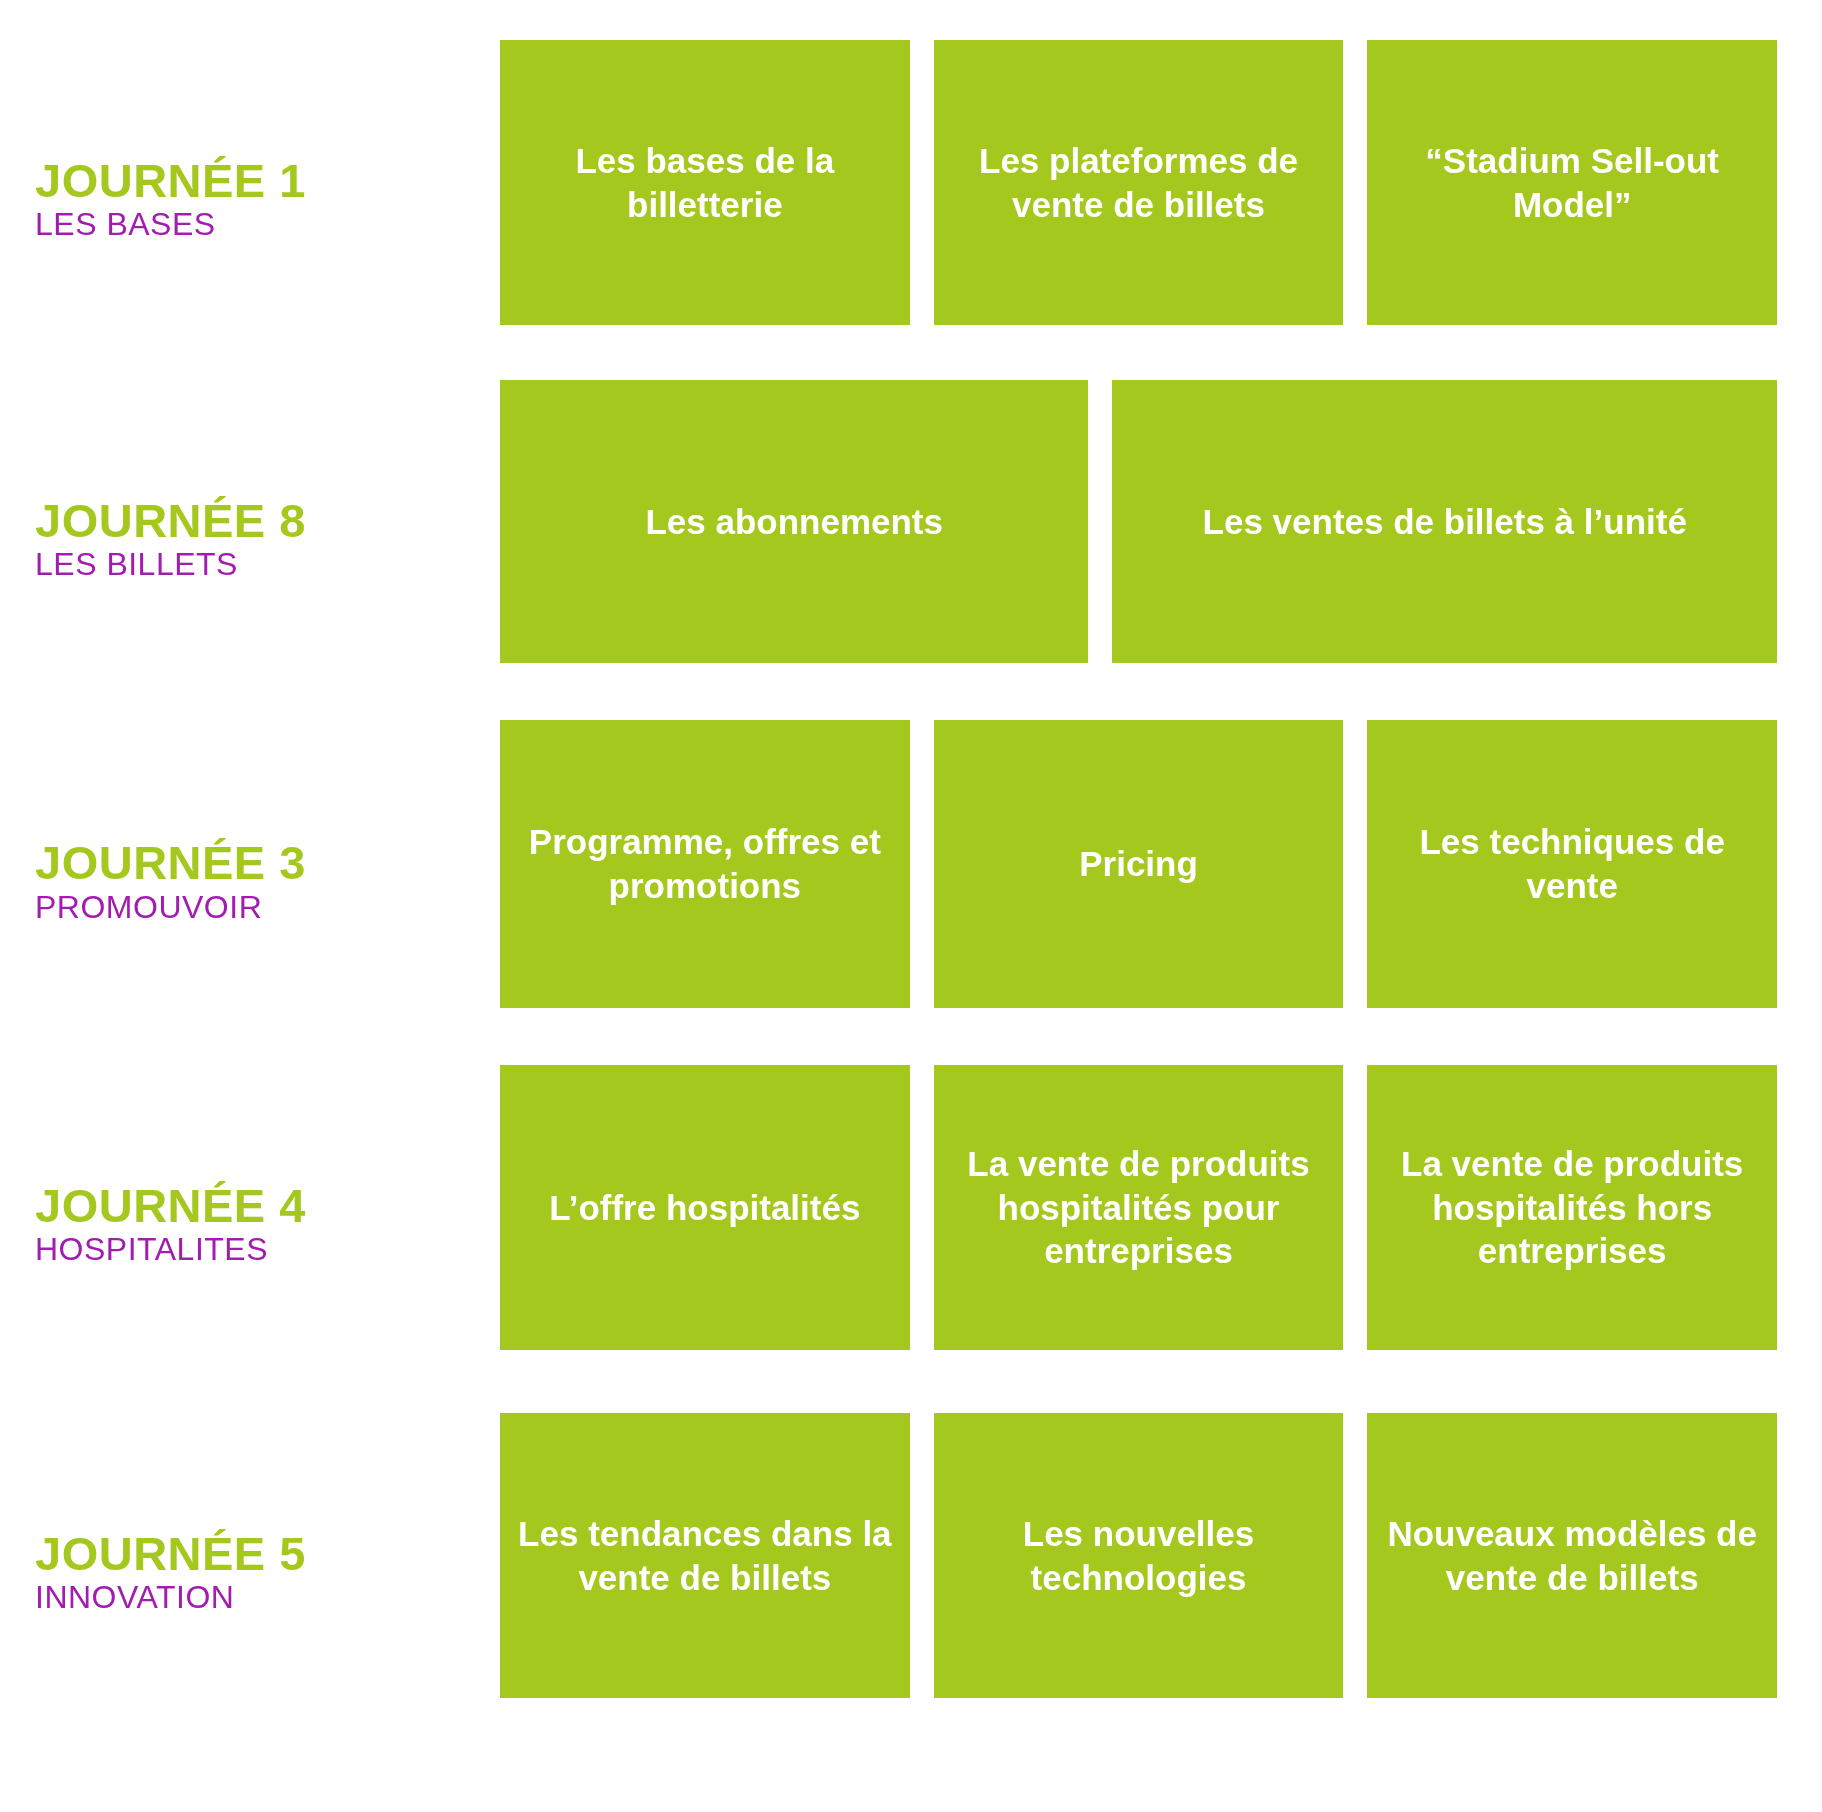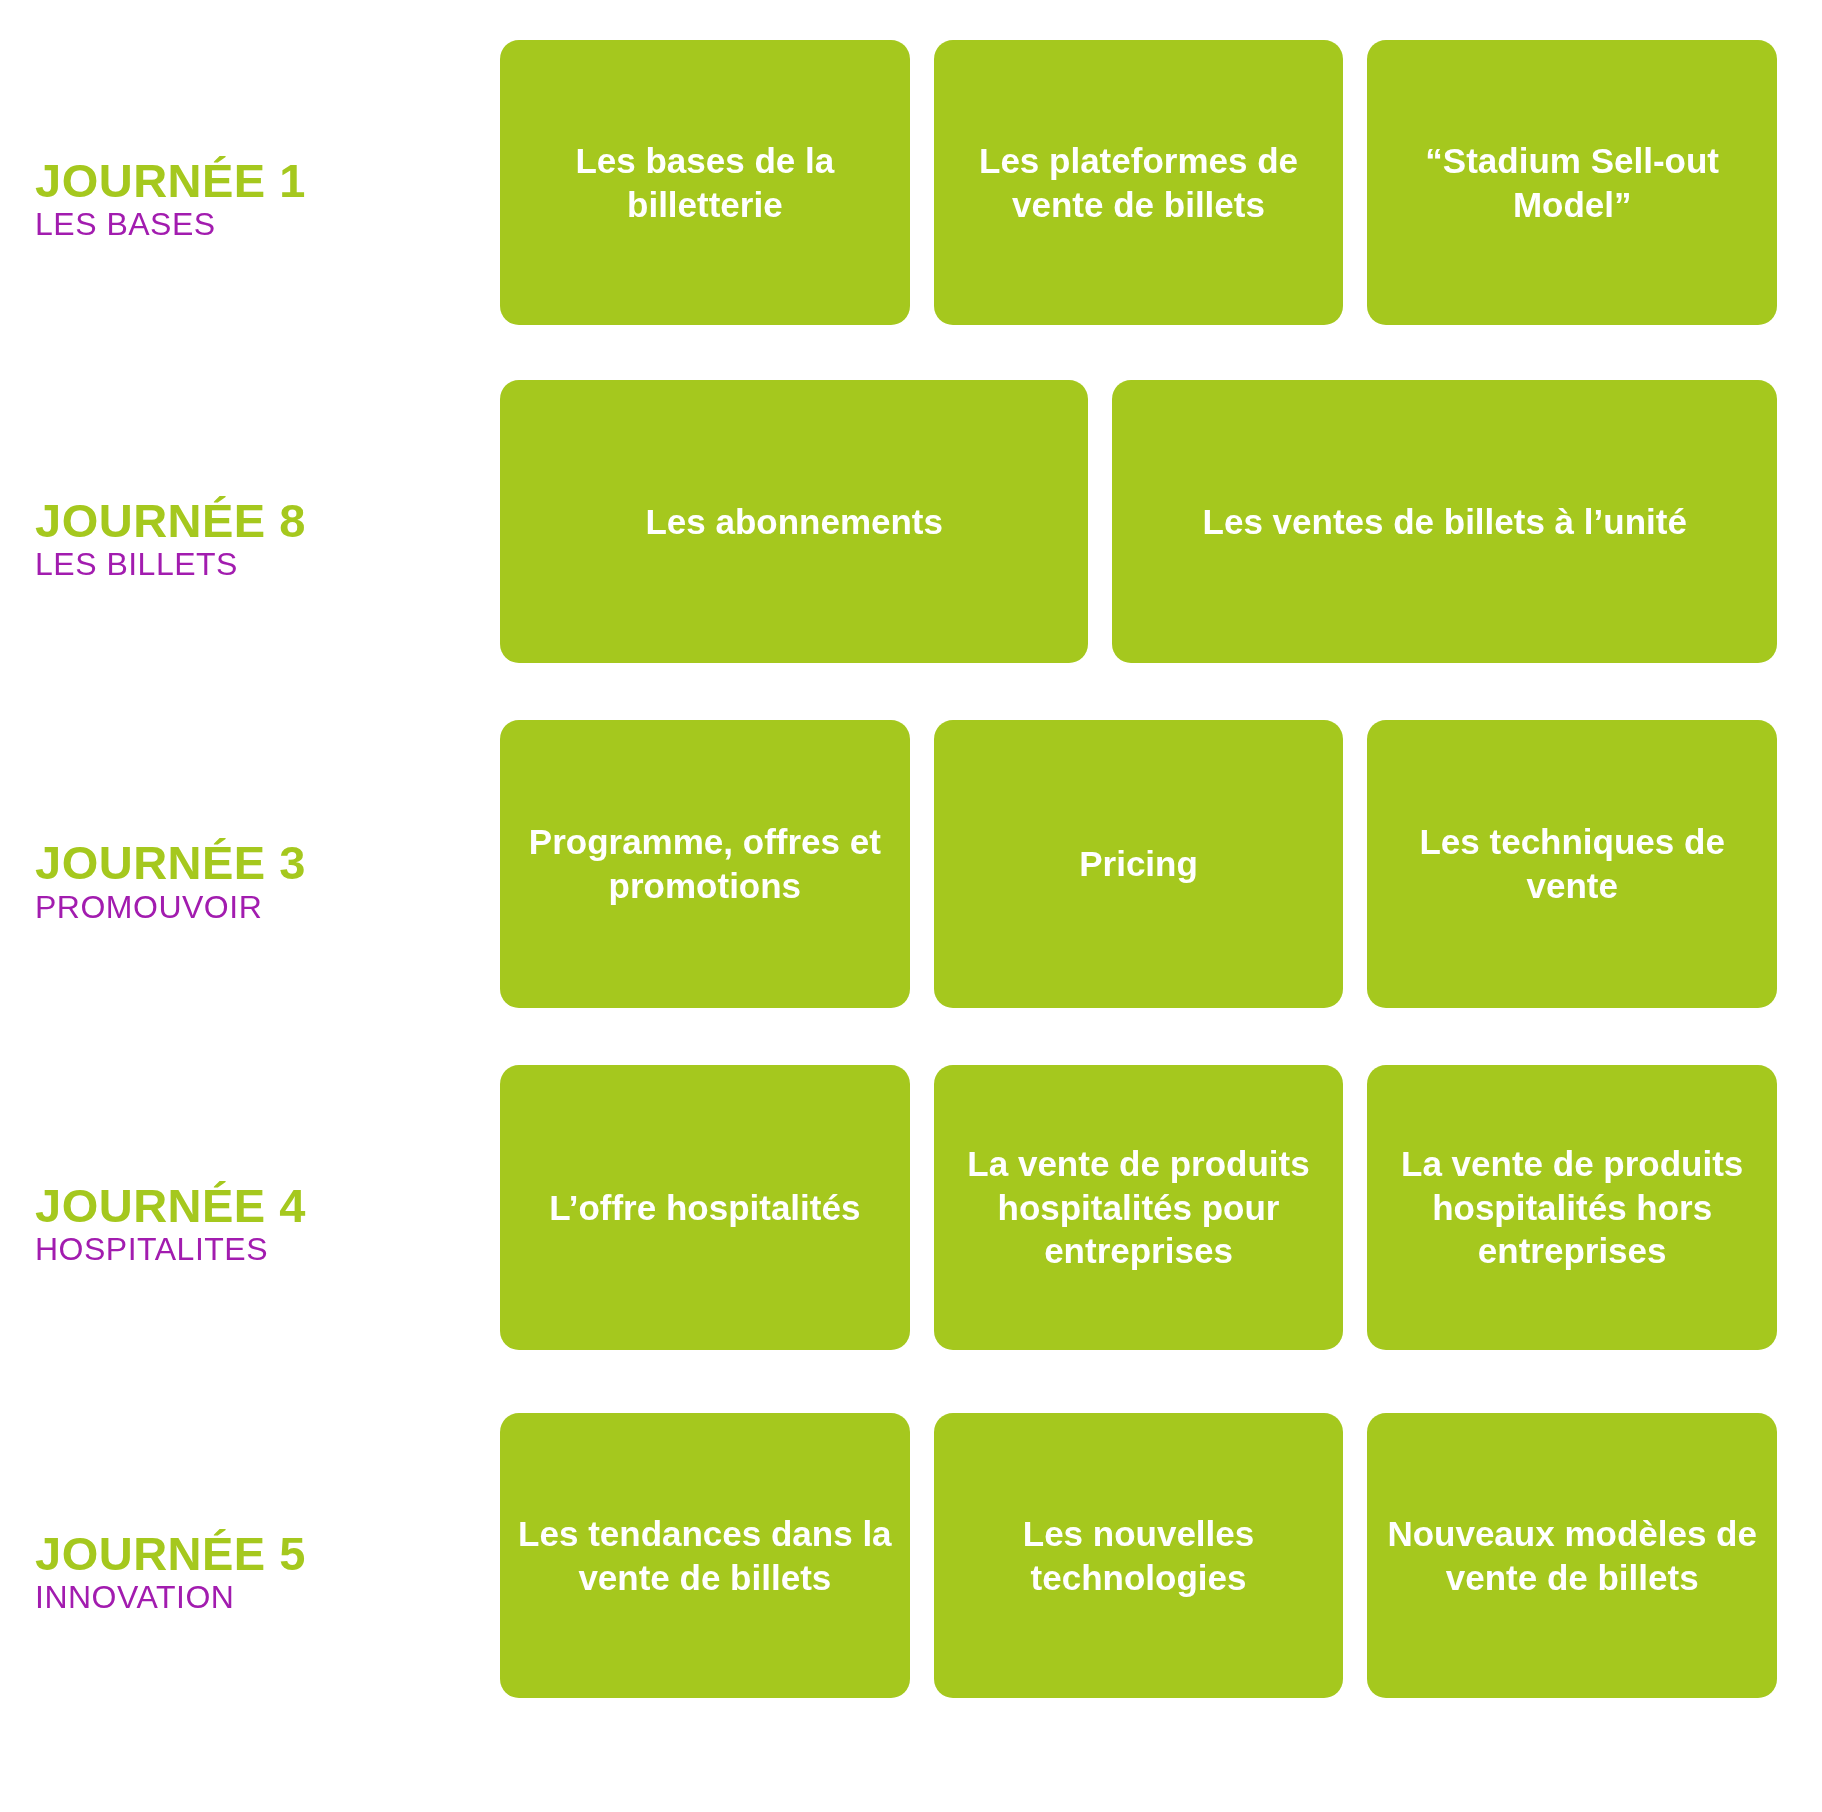--- a/index.html
+++ b/index.html
@@ -58,21 +58,20 @@
     color: #ffffff;
     font-size: 35px;
     font-weight: bold;
     line-height: 1.25;
     text-align: center;
     display: flex;
     align-items: center;
     justify-content: center;
     padding: 12px 14px;
     box-sizing: border-box;
-    border-radius: 19px;
   }
   .card.w1 { flex: 1 1 0; }
   .card.w-abo { flex: 1.03 1 0; }
   .card.w-unite { flex: 1.17 1 0; }
 
   
   .row1 { height: 318px; }
   .row2 { height: 318px; }
   .row3 { height: 323px; }
   .row4 { height: 318px; justify-content: center; }

